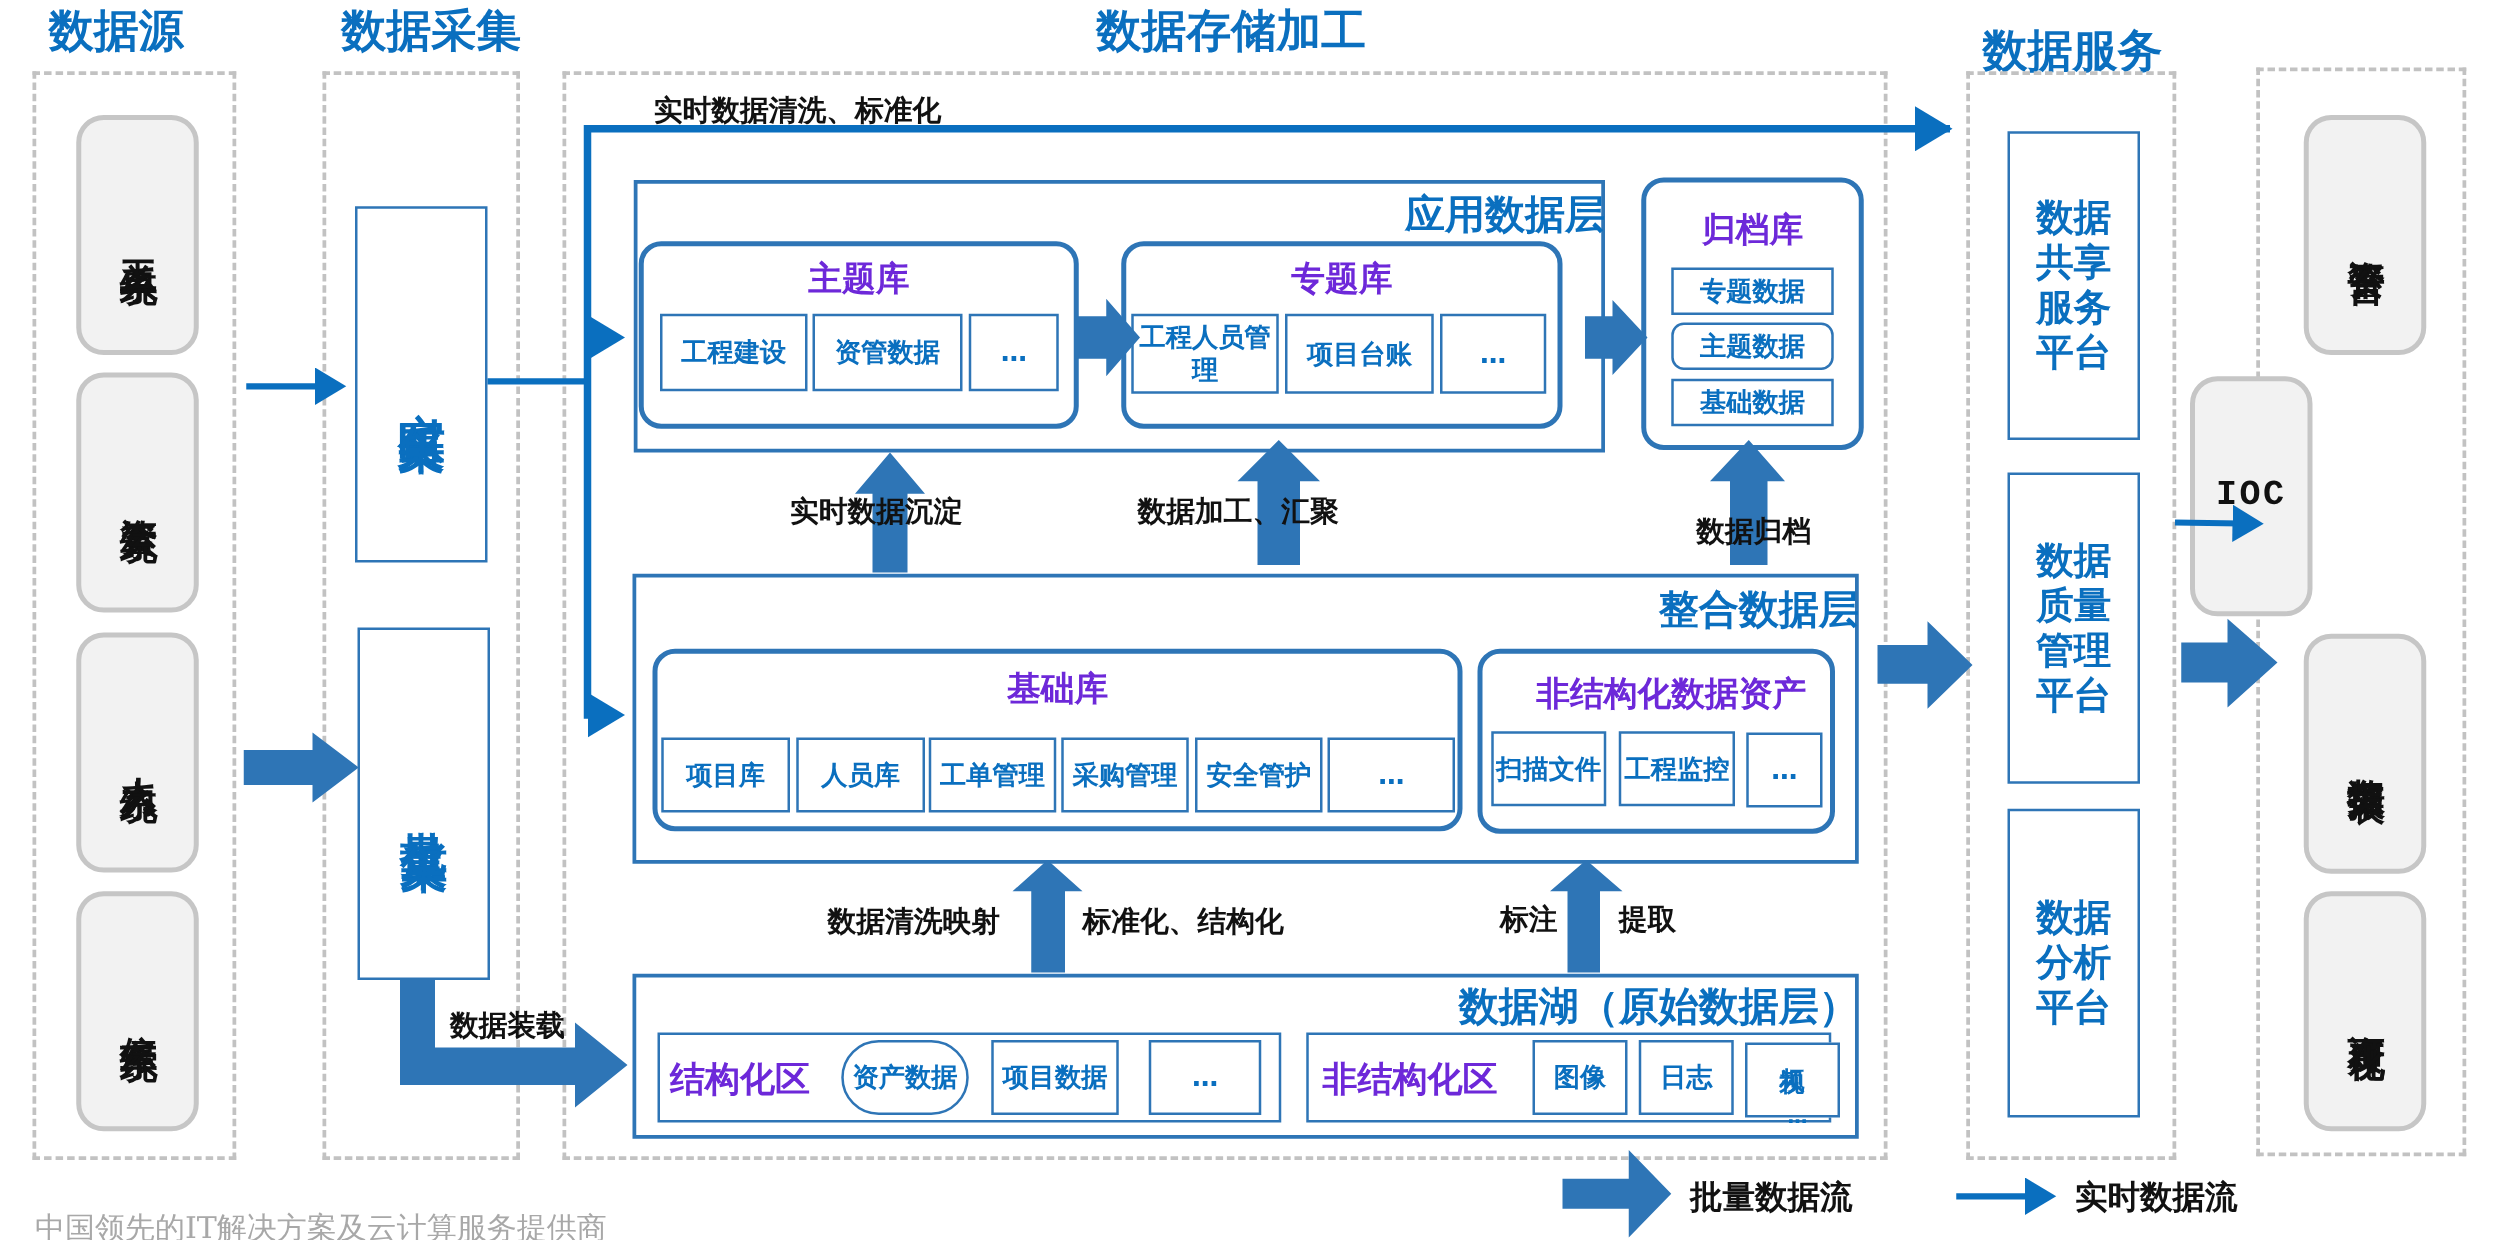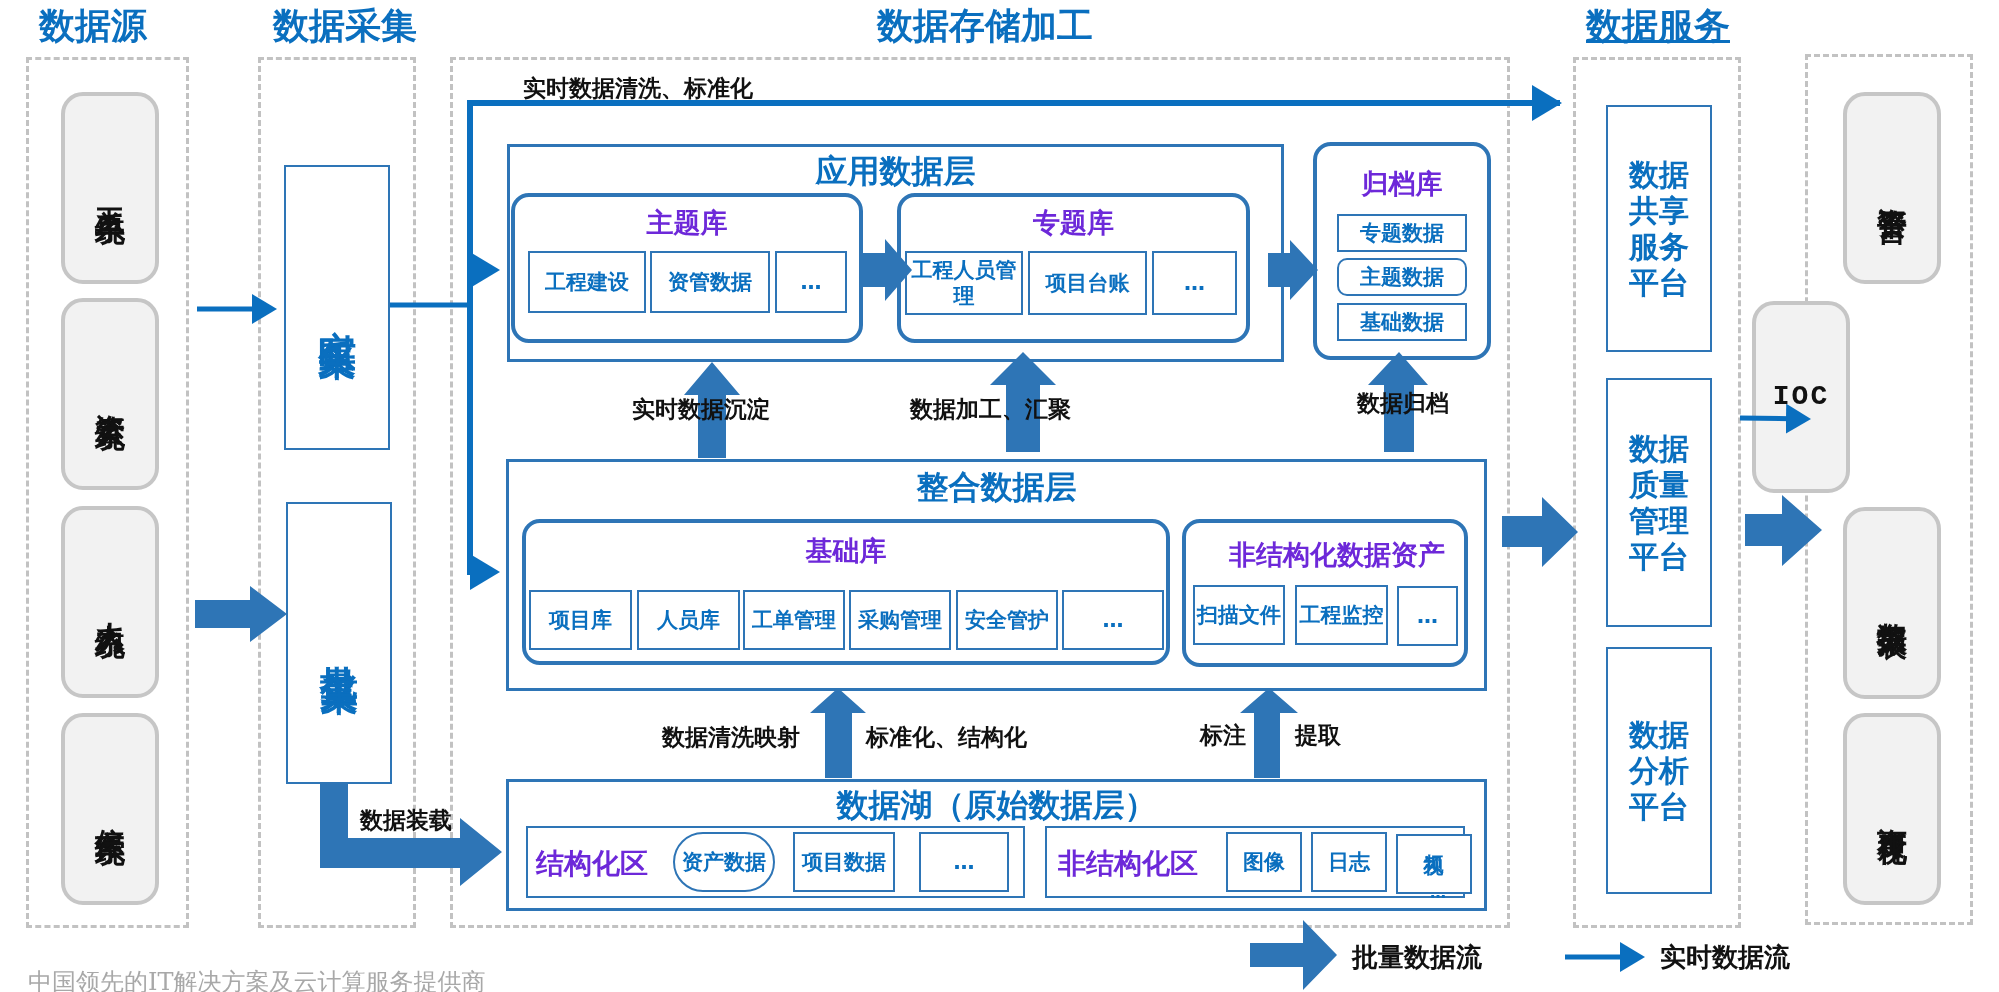--- a/index.html
+++ b/index.html
@@ -11,37 +11,37 @@
   .gray-card { background:#f2f2f2; border:4px solid #c6c6c6; border-radius:22px;
                display:flex; align-items:center; justify-content:center;
                font-weight:bold; color:#111; font-size:30px; line-height:36px;
                writing-mode:vertical-rl; text-orientation:upright; letter-spacing:2px; }
   .gray-card.horiz { writing-mode:horizontal-tb; font-size:28px; }
   .blue-box { border:2px solid #2e75b6; background:#fff; display:flex; align-items:center; justify-content:center;
               color:#0a6fbf; font-weight:bold; text-align:center; }
   .vbig { font-size:38px; line-height:46px; writing-mode:vertical-rl; text-orientation:upright; letter-spacing:4px; }
   .svc { font-size:30px; line-height:36px; }
   .layer { border:3px solid #2e75b6; background:#fff; }
-  .layer-title { color:#0a6fbf; font-weight:bold; font-size:32px; text-align:center; white-space:nowrap; }
+  .layer-title { color:#0a6fbf; font-weight:bold; font-size:32px; text-align:right; white-space:nowrap; }
   .rbox { border:4px solid #2e75b6; border-radius:18px; background:#fff; }
   .rbox-title { color:#6d28d9; font-weight:bold; font-size:27px; text-align:center; white-space:nowrap; }
   .cell { border:2px solid #2e75b6; background:#fff; color:#0a6fbf; font-weight:bold;
           font-size:21px; line-height:26px; display:flex; align-items:center; justify-content:center;
           text-align:center; }
   .label { color:#111; font-weight:bold; font-size:23px; white-space:nowrap; }
   .watermark { color:#a8a8a8; font-family:"DejaVu Serif","Liberation Serif",serif; font-size:24px; white-space:nowrap; }
   svg.overlay { position:absolute; left:0; top:0; pointer-events:none; }
 </style>
 </head>
 <body>
 
 <div class="abs col-title" style="left:39px;top:6px;">数据源</div>
 <div class="abs col-title" style="left:273px;top:6px;">数据采集</div>
 <div class="abs col-title" style="left:877px;top:6px;">数据存储加工</div>
-<div class="abs col-title" style="left:1586px;top:6px;text-decoration:underline;">数据服务</div>
+<div class="abs col-title" style="left:1586px;top:22px;">数据服务</div>
 
 <div class="abs dash" style="left:26px;top:57px;width:163px;height:871px;"></div>
 <div class="abs dash" style="left:258px;top:57px;width:158px;height:871px;"></div>
 <div class="abs dash" style="left:450px;top:57px;width:1060px;height:871px;"></div>
 <div class="abs dash" style="left:1573px;top:57px;width:168px;height:871px;"></div>
 <div class="abs dash" style="left:1805px;top:54px;width:168px;height:871px;"></div>
 
 <div class="abs gray-card" style="left:61px;top:92px;width:98px;height:192px;">工单系统</div>
 <div class="abs gray-card" style="left:61px;top:298px;width:98px;height:192px;">资管系统</div>
 <div class="abs gray-card" style="left:61px;top:506px;width:98px;height:192px;">人力系统</div>
@@ -152,21 +152,21 @@
   <path d="M1502,516 L1542,516 L1542,497 L1578,532 L1542,567 L1542,547 L1502,547 Z" fill="#2e75b6"></path>
   <path d="M1745,514 L1782,514 L1782,495 L1822,530 L1782,566 L1782,546 L1745,546 Z" fill="#2e75b6"></path>
 
   <path d="M1250,943 L1303,943 L1303,920 L1337,955 L1303,990 L1303,967 L1250,967 Z" fill="#2e75b6"></path>
   <line x1="1565" y1="957" x2="1640" y2="957" stroke="#0a6fbf" stroke-width="5" marker-end="url(#thin-head)"></line>
 </svg>
 
 <div class="abs label" style="left:523px;top:73px;">实时数据清洗、标准化</div>
 <div class="abs label" style="left:632px;top:394px;">实时数据沉淀</div>
 <div class="abs label" style="left:910px;top:394px;">数据加工、汇聚</div>
-<div class="abs label" style="left:1357px;top:388px;">数据归档</div>
+<div class="abs label" style="left:1357px;top:410px;">数据归档</div>
 <div class="abs label" style="left:662px;top:722px;text-align:center;">数据清洗映射</div>
 <div class="abs label" style="left:866px;top:722px;">标准化、结构化</div>
 <div class="abs label" style="left:1200px;top:720px;">标注</div>
 <div class="abs label" style="left:1295px;top:720px;">提取</div>
 <div class="abs label" style="left:360px;top:805px;">数据装载</div>
 
 <div class="abs label" style="left:1352px;top:940px;font-size:26px;">批量数据流</div>
 <div class="abs label" style="left:1660px;top:940px;font-size:26px;">实时数据流</div>
 
 <div class="abs watermark" style="left:28px;top:966px;">中国领先的IT解决方案及云计算服务提供商</div>

